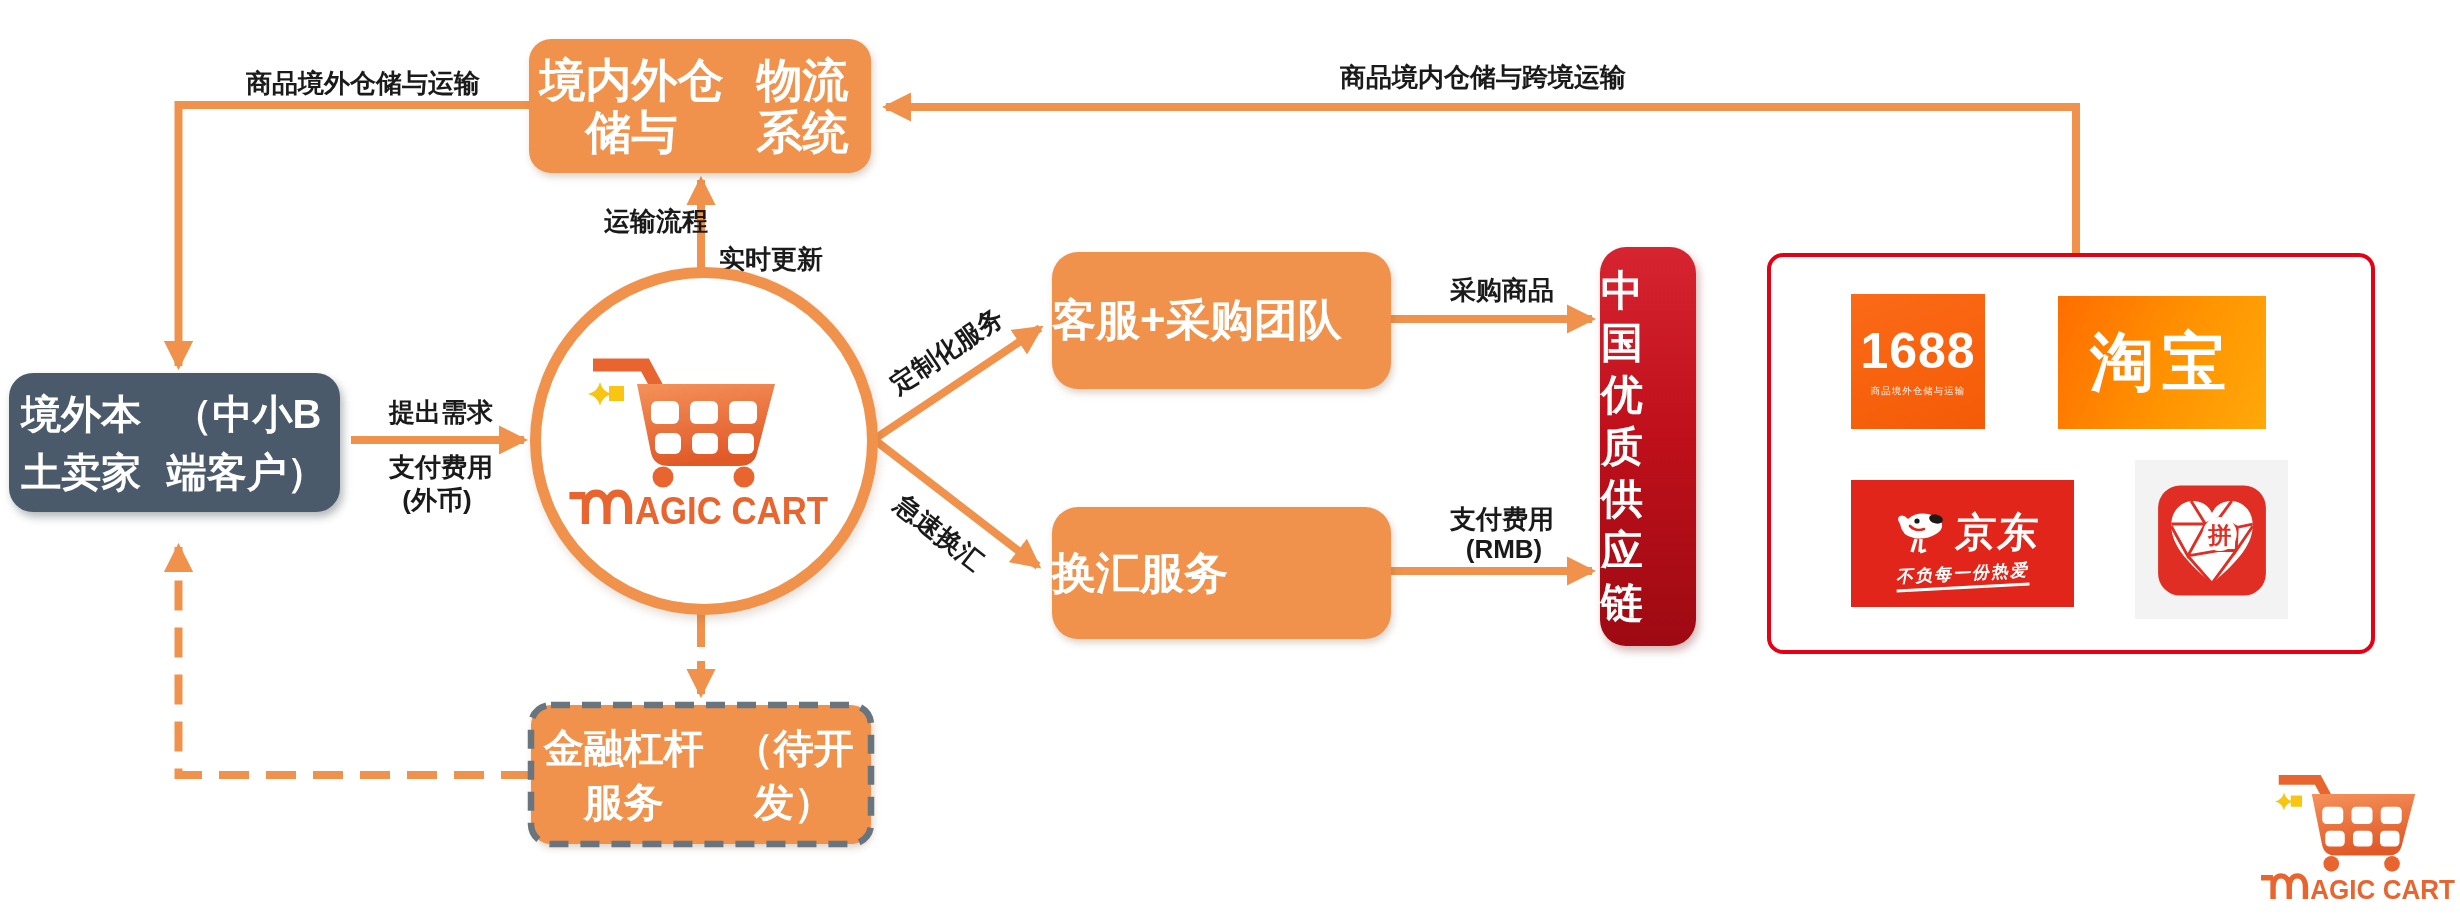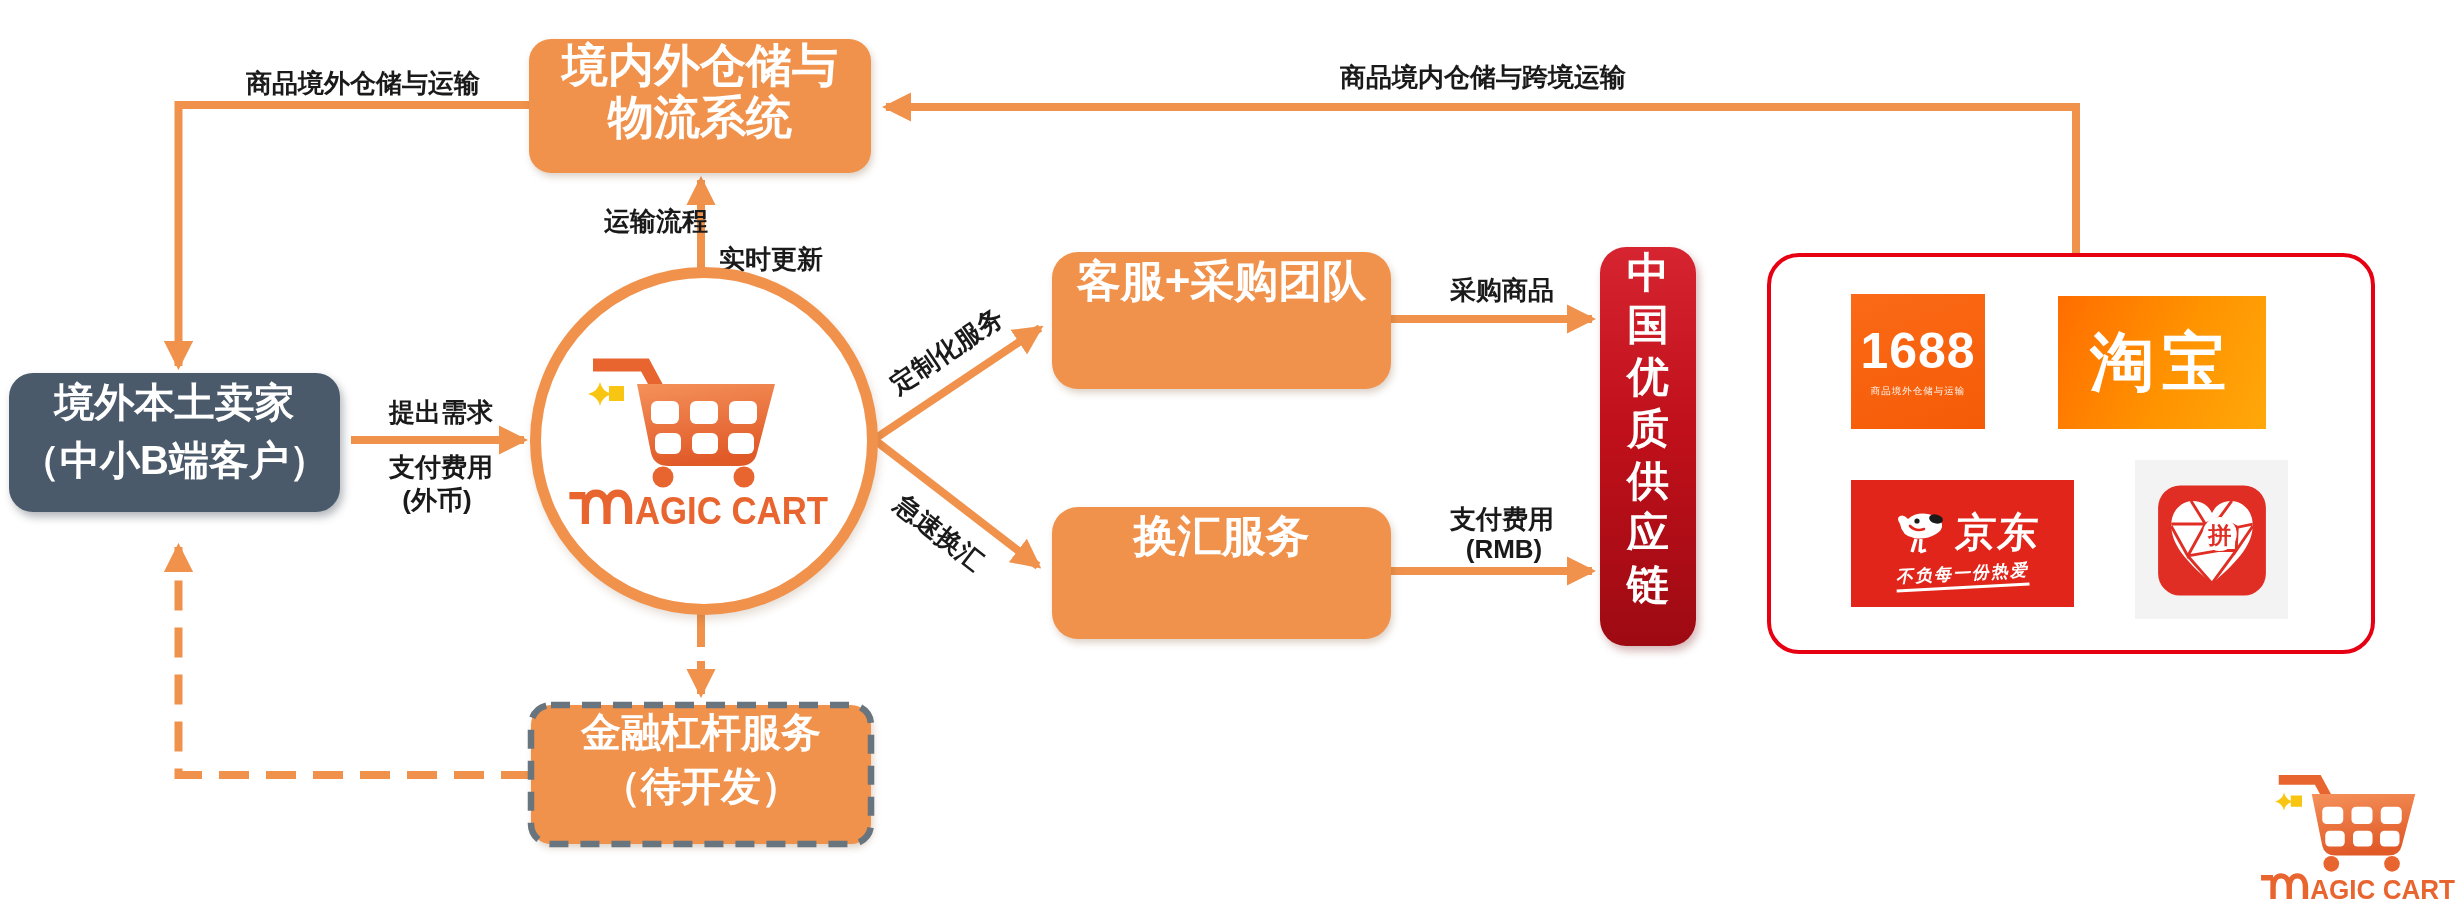--- a/index.html
+++ b/index.html
@@ -2,21 +2,21 @@
 <html><head>
 <meta charset="utf-8">
 <style>
   html,body{margin:0;padding:0;background:#ffffff;}
   #canvas{position:relative;width:2460px;height:916px;background:#ffffff;overflow:hidden;
           font-family:"Liberation Sans",sans-serif;}
   .abs{position:absolute;}
   
   #wires{position:absolute;left:0;top:0;width:2460px;height:916px;}
   
-  .node{position:absolute;display:flex;flex-direction:column;align-items:center;justify-content:flex-start;
+  .node{position:absolute;display:flex;align-items:center;justify-content:flex-start;
         color:#ffffff;font-weight:700;text-align:center;}
   .orange{background:#F0924C;box-shadow:2px 4px 7px rgba(120,80,40,.25);}
   .box-warehouse{left:529px;top:39px;width:342px;height:134px;border-radius:22px;
                  font-size:46px;line-height:52px;}
   .box-seller{left:9px;top:373px;width:331px;height:139px;border-radius:24px;background:#4A5A6B;
               font-size:40px;line-height:58px;box-shadow:3px 5px 8px rgba(40,50,60,.35);}
   .box-service{left:1052px;top:252px;width:339px;height:137px;border-radius:26px;font-size:44px;}
   .box-exchange{left:1052px;top:507px;width:339px;height:132px;border-radius:26px;font-size:44px;}
   .box-finance{left:531px;top:705px;width:340px;height:139px;border-radius:20px;
                font-size:40px;line-height:54px;}
@@ -28,21 +28,21 @@
   
   .elabel{position:absolute;transform:translate(-50%,-50%);color:#1A1A1A;font-weight:700;
           font-size:26px;line-height:31px;white-space:nowrap;text-align:center;}
   .rot-up{transform:translate(-50%,-50%) rotate(-34deg);}
   .rot-down{transform:translate(-50%,-50%) rotate(38deg);}
   
   .hub{position:absolute;left:530px;top:267px;width:348px;height:348px;border-radius:50%;
        background:#ffffff;border:11px solid #F0924C;box-sizing:border-box;
        box-shadow:2px 5px 9px rgba(120,80,40,.18);}
   
-  .partners{position:absolute;left:1767px;top:253px;width:608px;height:401px;border-radius:32px;
+  .partners{position:absolute;left:1767px;top:253px;width:608px;height:401px;border-radius:16px;
             border:4px solid #E60012;background:#ffffff;box-sizing:border-box;}
   .tile{position:absolute;display:flex;flex-direction:column;align-items:center;justify-content:center;}
   .tile-1688{left:80px;top:37px;width:134px;height:135px;
              background:linear-gradient(160deg,#FB6A17 0%,#F55B06 100%);}
   .tile-1688 .t1688{color:#fff;font-weight:700;font-size:50px;line-height:50px;letter-spacing:1px;}
   .tile-1688 .sub{color:#ffffff;font-size:9.5px;margin-top:9px;letter-spacing:1px;opacity:.95;}
   .tile-taobao{left:287px;top:39px;width:208px;height:133px;
                background:linear-gradient(115deg,#FF6D00 0%,#FF9300 55%,#FFA80A 100%);text-align:center;}
   .tile-taobao .tb{color:#fff;font-weight:700;font-size:64px;letter-spacing:8px;}
   .tile-jd{left:80px;top:223px;width:223px;height:127px;background:#E1251B;color:#fff;}

